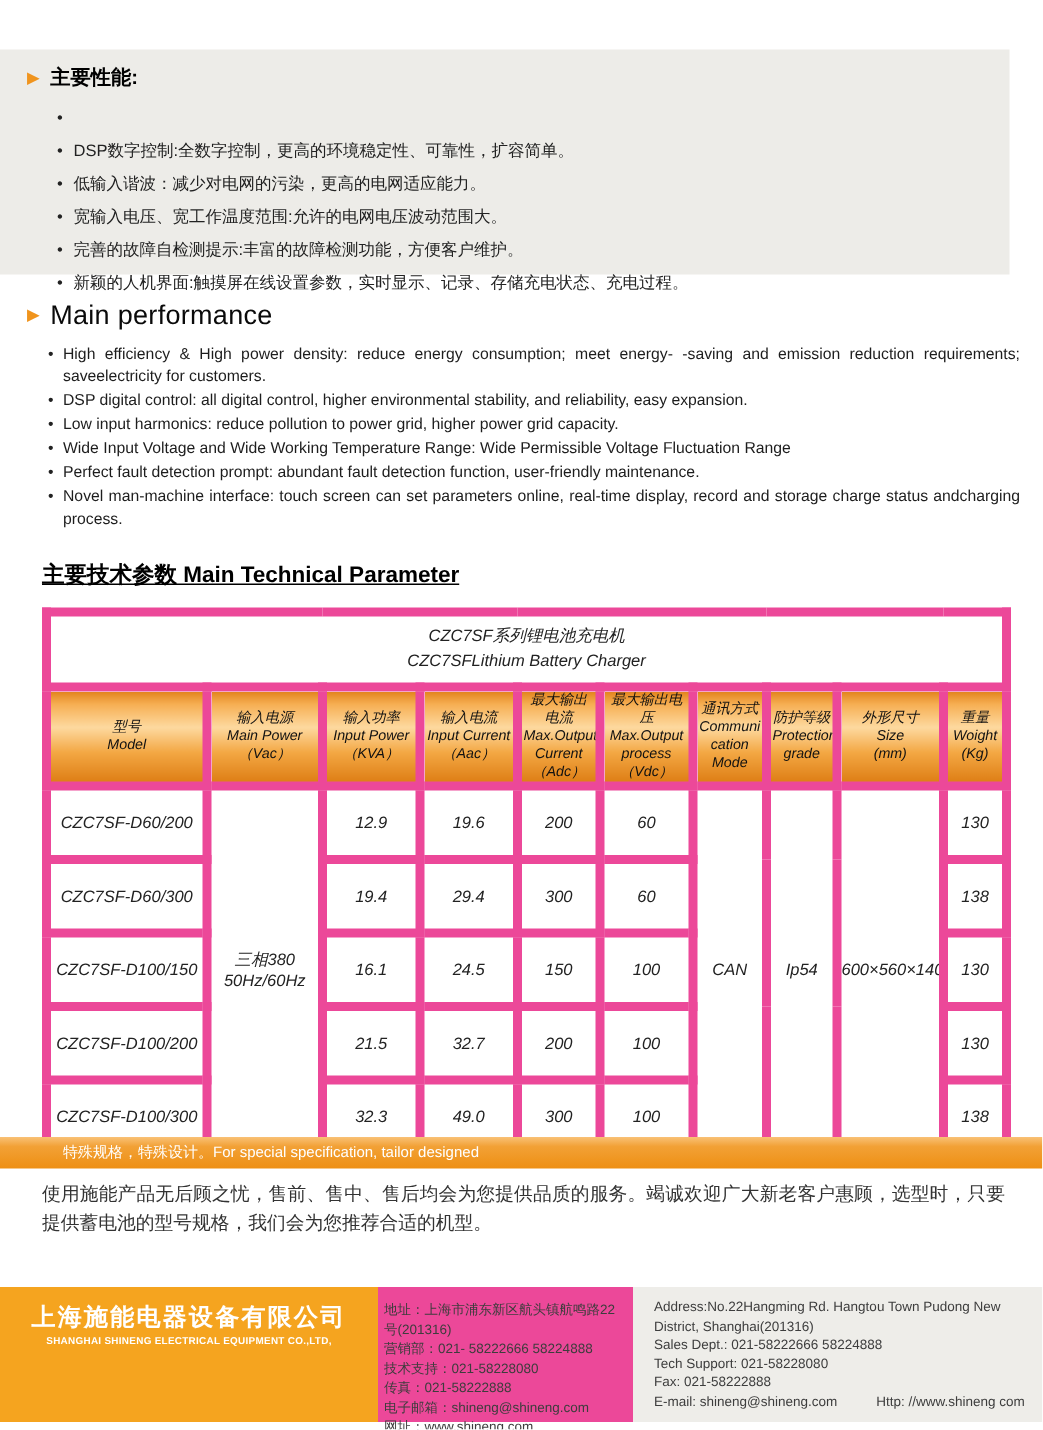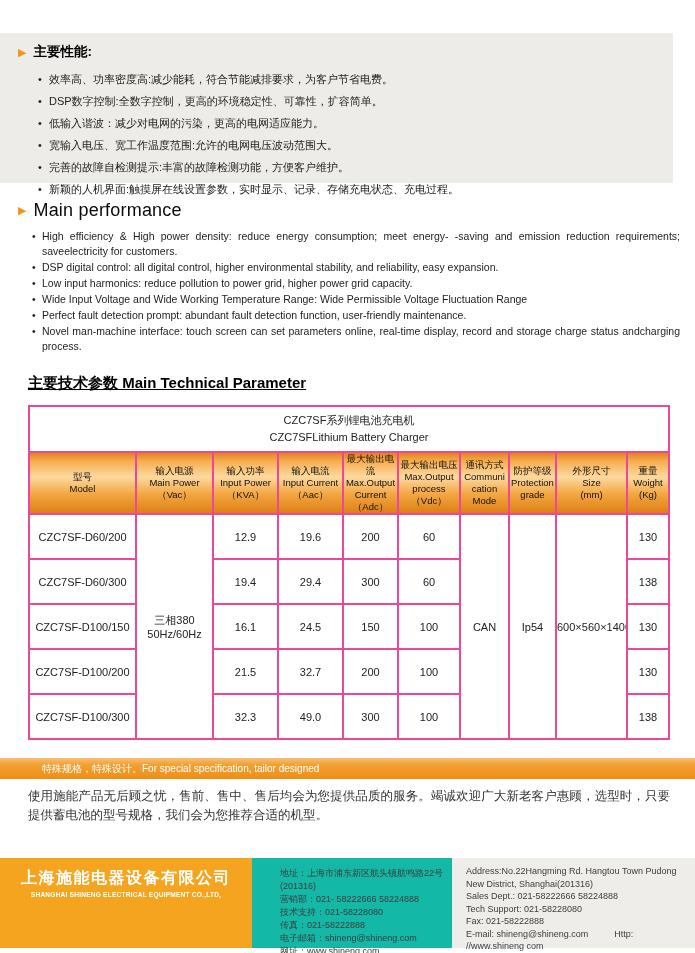--- a/index.html
+++ b/index.html
@@ -18,21 +18,21 @@
   
   .en-perf{position:absolute;left:18px;top:200px;width:662px;}
   .en-title{font-size:18px;color:#0a0a0a;font-weight:500;letter-spacing:.2px;}
   ul.en-list{margin:8px 0 0 14px;padding:0;list-style:none;}
   ul.en-list li{position:relative;font-size:10.5px;color:#1d1d1d;line-height:15px;
                 padding-left:10px;text-align:justify;margin-bottom:1px;}
 
   
   .tech-heading{position:absolute;left:28px;top:374px;margin:0;font-size:15px;font-weight:bold;color:#000;text-decoration:underline;}
   table.spec{position:absolute;left:28px;top:405px;width:640px;border-collapse:collapse;table-layout:fixed;}
-  table.spec td,table.spec th{border:2px solid #ec4899;overflow:hidden;padding:0;}
+  table.spec td,table.spec th{border:6px solid #ec4899;overflow:hidden;padding:0;font-style:italic;}
   tr.cap td{height:44px;text-align:center;font-size:11px;line-height:17px;color:#222;background:#fff;}
   tr.head th{height:59px;text-align:center;vertical-align:middle;font-weight:normal;
              font-size:9.5px;line-height:12px;color:#111;padding:0 1px;
              background:linear-gradient(180deg,#e2831c 0%,#f6ae52 14%,#fdd99f 40%,#f3a743 68%,#de7f16 100%);}
   tr.head th .hl{min-height:0;}
   tr.body td{height:43px;text-align:center;vertical-align:middle;font-size:11px;color:#222;background:#fff;}
   td.size-cell{font-size:8.5px;letter-spacing:0;}
   td.merged{font-size:11px;line-height:14px;}
 
   
@@ -42,38 +42,38 @@
   .para-cn{position:absolute;left:28px;top:787px;width:642px;margin:0;
            font-size:12.5px;line-height:19px;color:#333;text-align:justify;}
   .para-en{position:absolute;left:28px;top:823px;width:642px;margin:0;
            font-size:10.5px;line-height:15px;color:#333;}
 
   
   footer{position:absolute;left:0;top:858px;width:695px;height:90px;display:flex;}
   .f-orange{width:252px;background:#f5a41f;color:#fff;text-align:center;padding-top:10px;box-sizing:border-box;}
   .co-cn{font-size:16px;font-weight:bold;letter-spacing:1.5px;}
   .co-en{font-size:6.6px;font-weight:bold;margin-top:2px;letter-spacing:.2px;}
-  .f-mid{width:200px;background:#14b8a6;box-sizing:border-box;padding:9px 4px 0 28px;
+  .f-mid{width:170px;background:#ec4899;box-sizing:border-box;padding:9px 4px 0 4px;
          font-size:9px;color:#3d3d3d;line-height:13px;}
   .f-right{flex:1;background:#eeede9;box-sizing:border-box;padding:7px 6px 0 14px;
            font-size:9px;color:#3d3d3d;line-height:12.5px;}
   .gap{display:inline-block;width:26px;}
 </style>
 </head>
 <body>
 
 <div class="page">
 
   <section class="gray-box">
     <div class="sec-title">
       <span class="tri">▶</span>
       <span class="cn-title">主要性能:</span>
     </div>
     <ul class="cn-list">
-      <li><span class="dot">•</span><span>效率高、功率密度高:减少能耗，符合节能减排要求，为客户节省电费。</span></li>
+      <li><span class="dot">•</span></li>
       <li><span class="dot">•</span><span>DSP数字控制:全数字控制，更高的环境稳定性、可靠性，扩容简单。</span></li>
       <li><span class="dot">•</span><span>低输入谐波：减少对电网的污染，更高的电网适应能力。</span></li>
       <li><span class="dot">•</span><span>宽输入电压、宽工作温度范围:允许的电网电压波动范围大。</span></li>
       <li><span class="dot">•</span><span>完善的故障自检测提示:丰富的故障检测功能，方便客户维护。</span></li>
       <li><span class="dot">•</span><span>新颖的人机界面:触摸屏在线设置参数，实时显示、记录、存储充电状态、充电过程。</span></li>
     </ul>
   </section>
 
   <section class="en-perf">
     <div class="sec-title" style="margin:0;">

